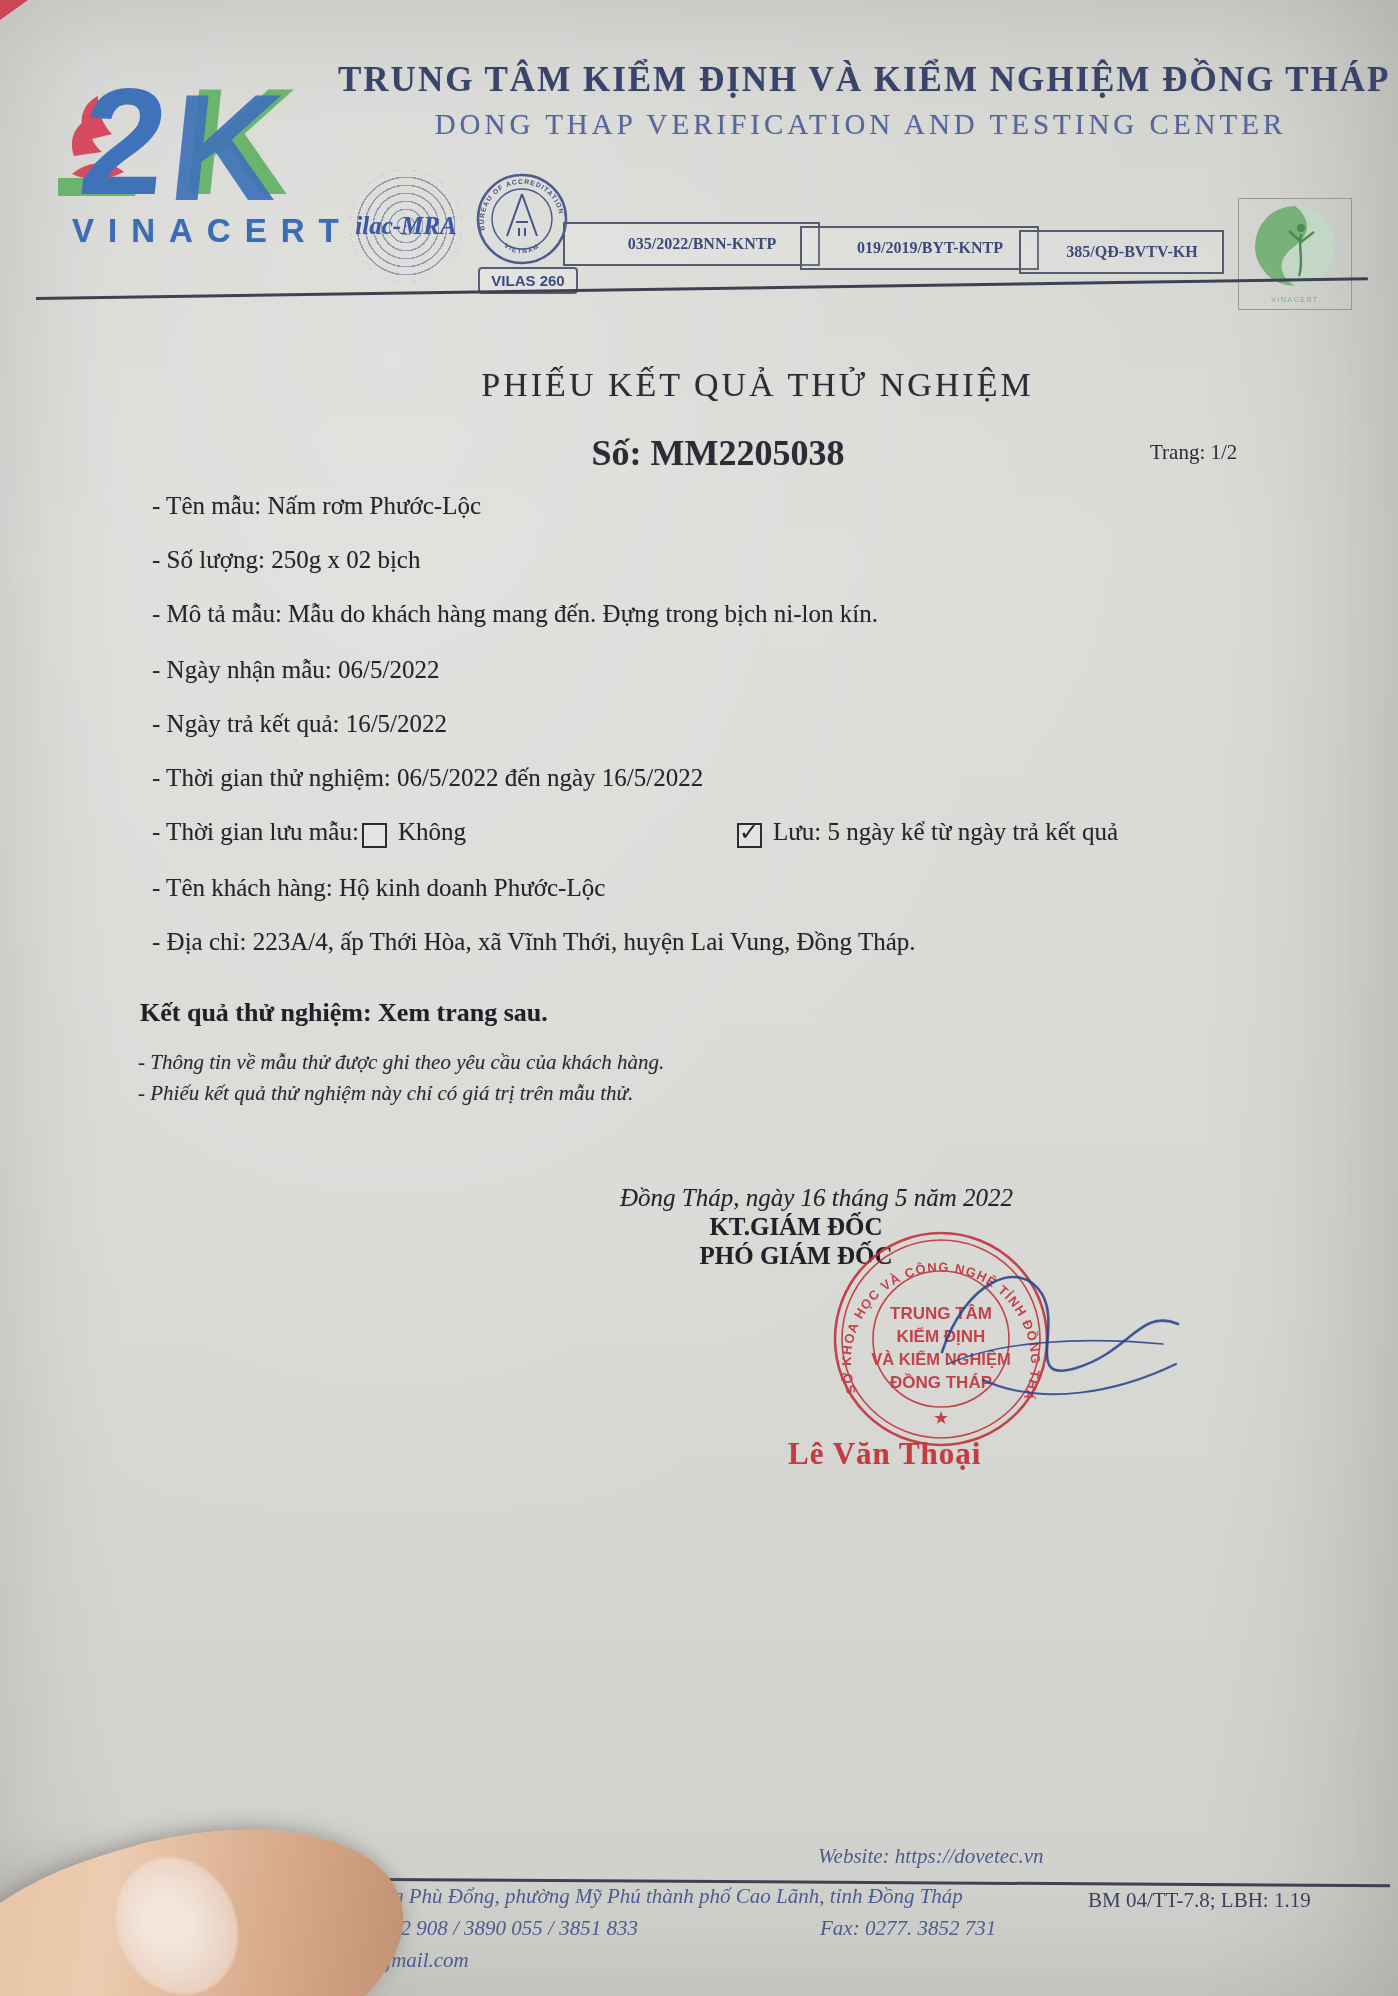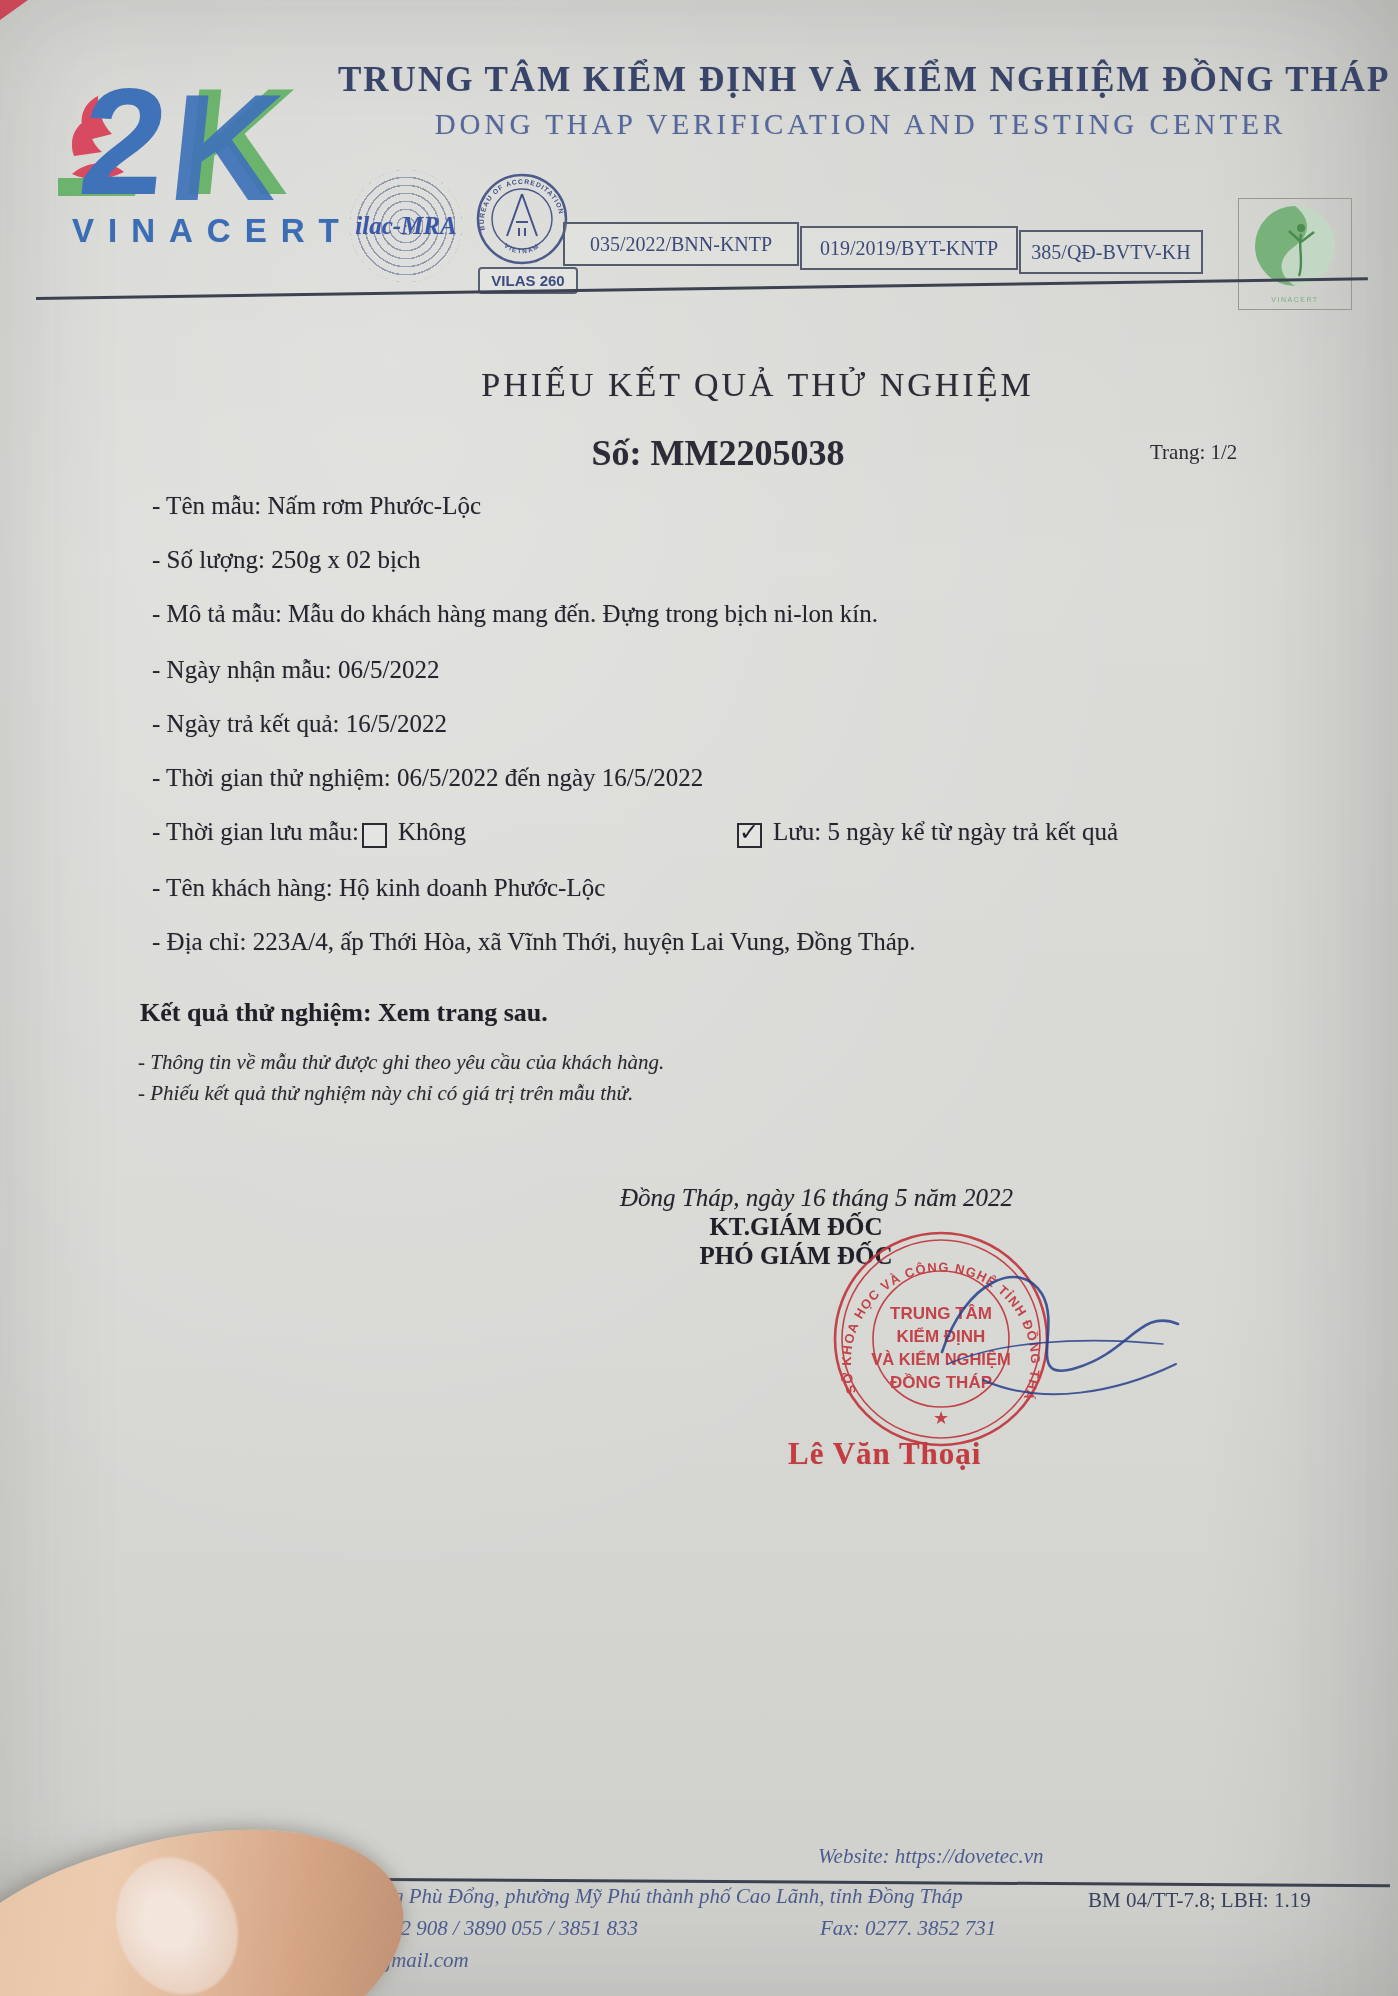--- a/index.html
+++ b/index.html
@@ -22,21 +22,21 @@
   .title-en{left:348px;top:108px;width:1025px;text-align:center;font-size:29px;
     letter-spacing:4px;color:#55689e;white-space:nowrap;}
   .ilac{left:350px;top:170px;width:112px;height:112px;border-radius:50%;
     background:repeating-radial-gradient(circle at 50% 50%, rgba(62,76,122,.45) 0 1.5px, rgba(62,76,122,0) 1.5px 8px);}
   .ilac-label{left:350px;top:212px;width:112px;text-align:center;font-weight:700;font-style:italic;
     font-size:25px;color:#3b57a9;letter-spacing:0px;}
   .vilas-box{left:478px;top:267px;width:96px;height:23px;border:2px solid #575f73;border-radius:4px;
     text-align:center;font-family:"Liberation Sans",sans-serif;font-weight:700;font-size:15px;
     color:#3c4c80;line-height:23px;background:rgba(255,255,255,.15);}
   .cert-box{height:40px;border:2px solid #555c6e;display:flex;align-items:center;justify-content:center;
-    font-weight:400;font-size:20px;color:#3c4a78;background:rgba(255,255,255,.12);white-space:nowrap;}
+    font-weight:700;font-size:16px;color:#3c4a78;background:rgba(255,255,255,.12);white-space:nowrap;padding-left:21px;}
   .vina-box{left:1238px;top:198px;width:112px;height:110px;border:1px solid #979a90;}
   .header-rule{left:36px;top:297px;width:1332px;height:3px;background:#3d4252;
     transform:rotate(-0.85deg);transform-origin:left center;}
   .corner-mark{left:0;top:0;width:0;height:0;border-top:20px solid #c94756;border-right:28px solid transparent;}
   
   .doc-title{left:160px;top:366px;width:1195px;text-align:center;font-weight:400;
     font-size:34px;letter-spacing:3px;color:#2b2c36;}
   .doc-number{left:168px;top:432px;width:1100px;text-align:center;font-weight:700;font-size:36px;color:#2b2c36;}
   .page-label{left:1150px;top:440px;font-size:21px;color:#2b2c36;}
   .info-line{left:152px;font-size:25px;color:#24252e;white-space:nowrap;}

